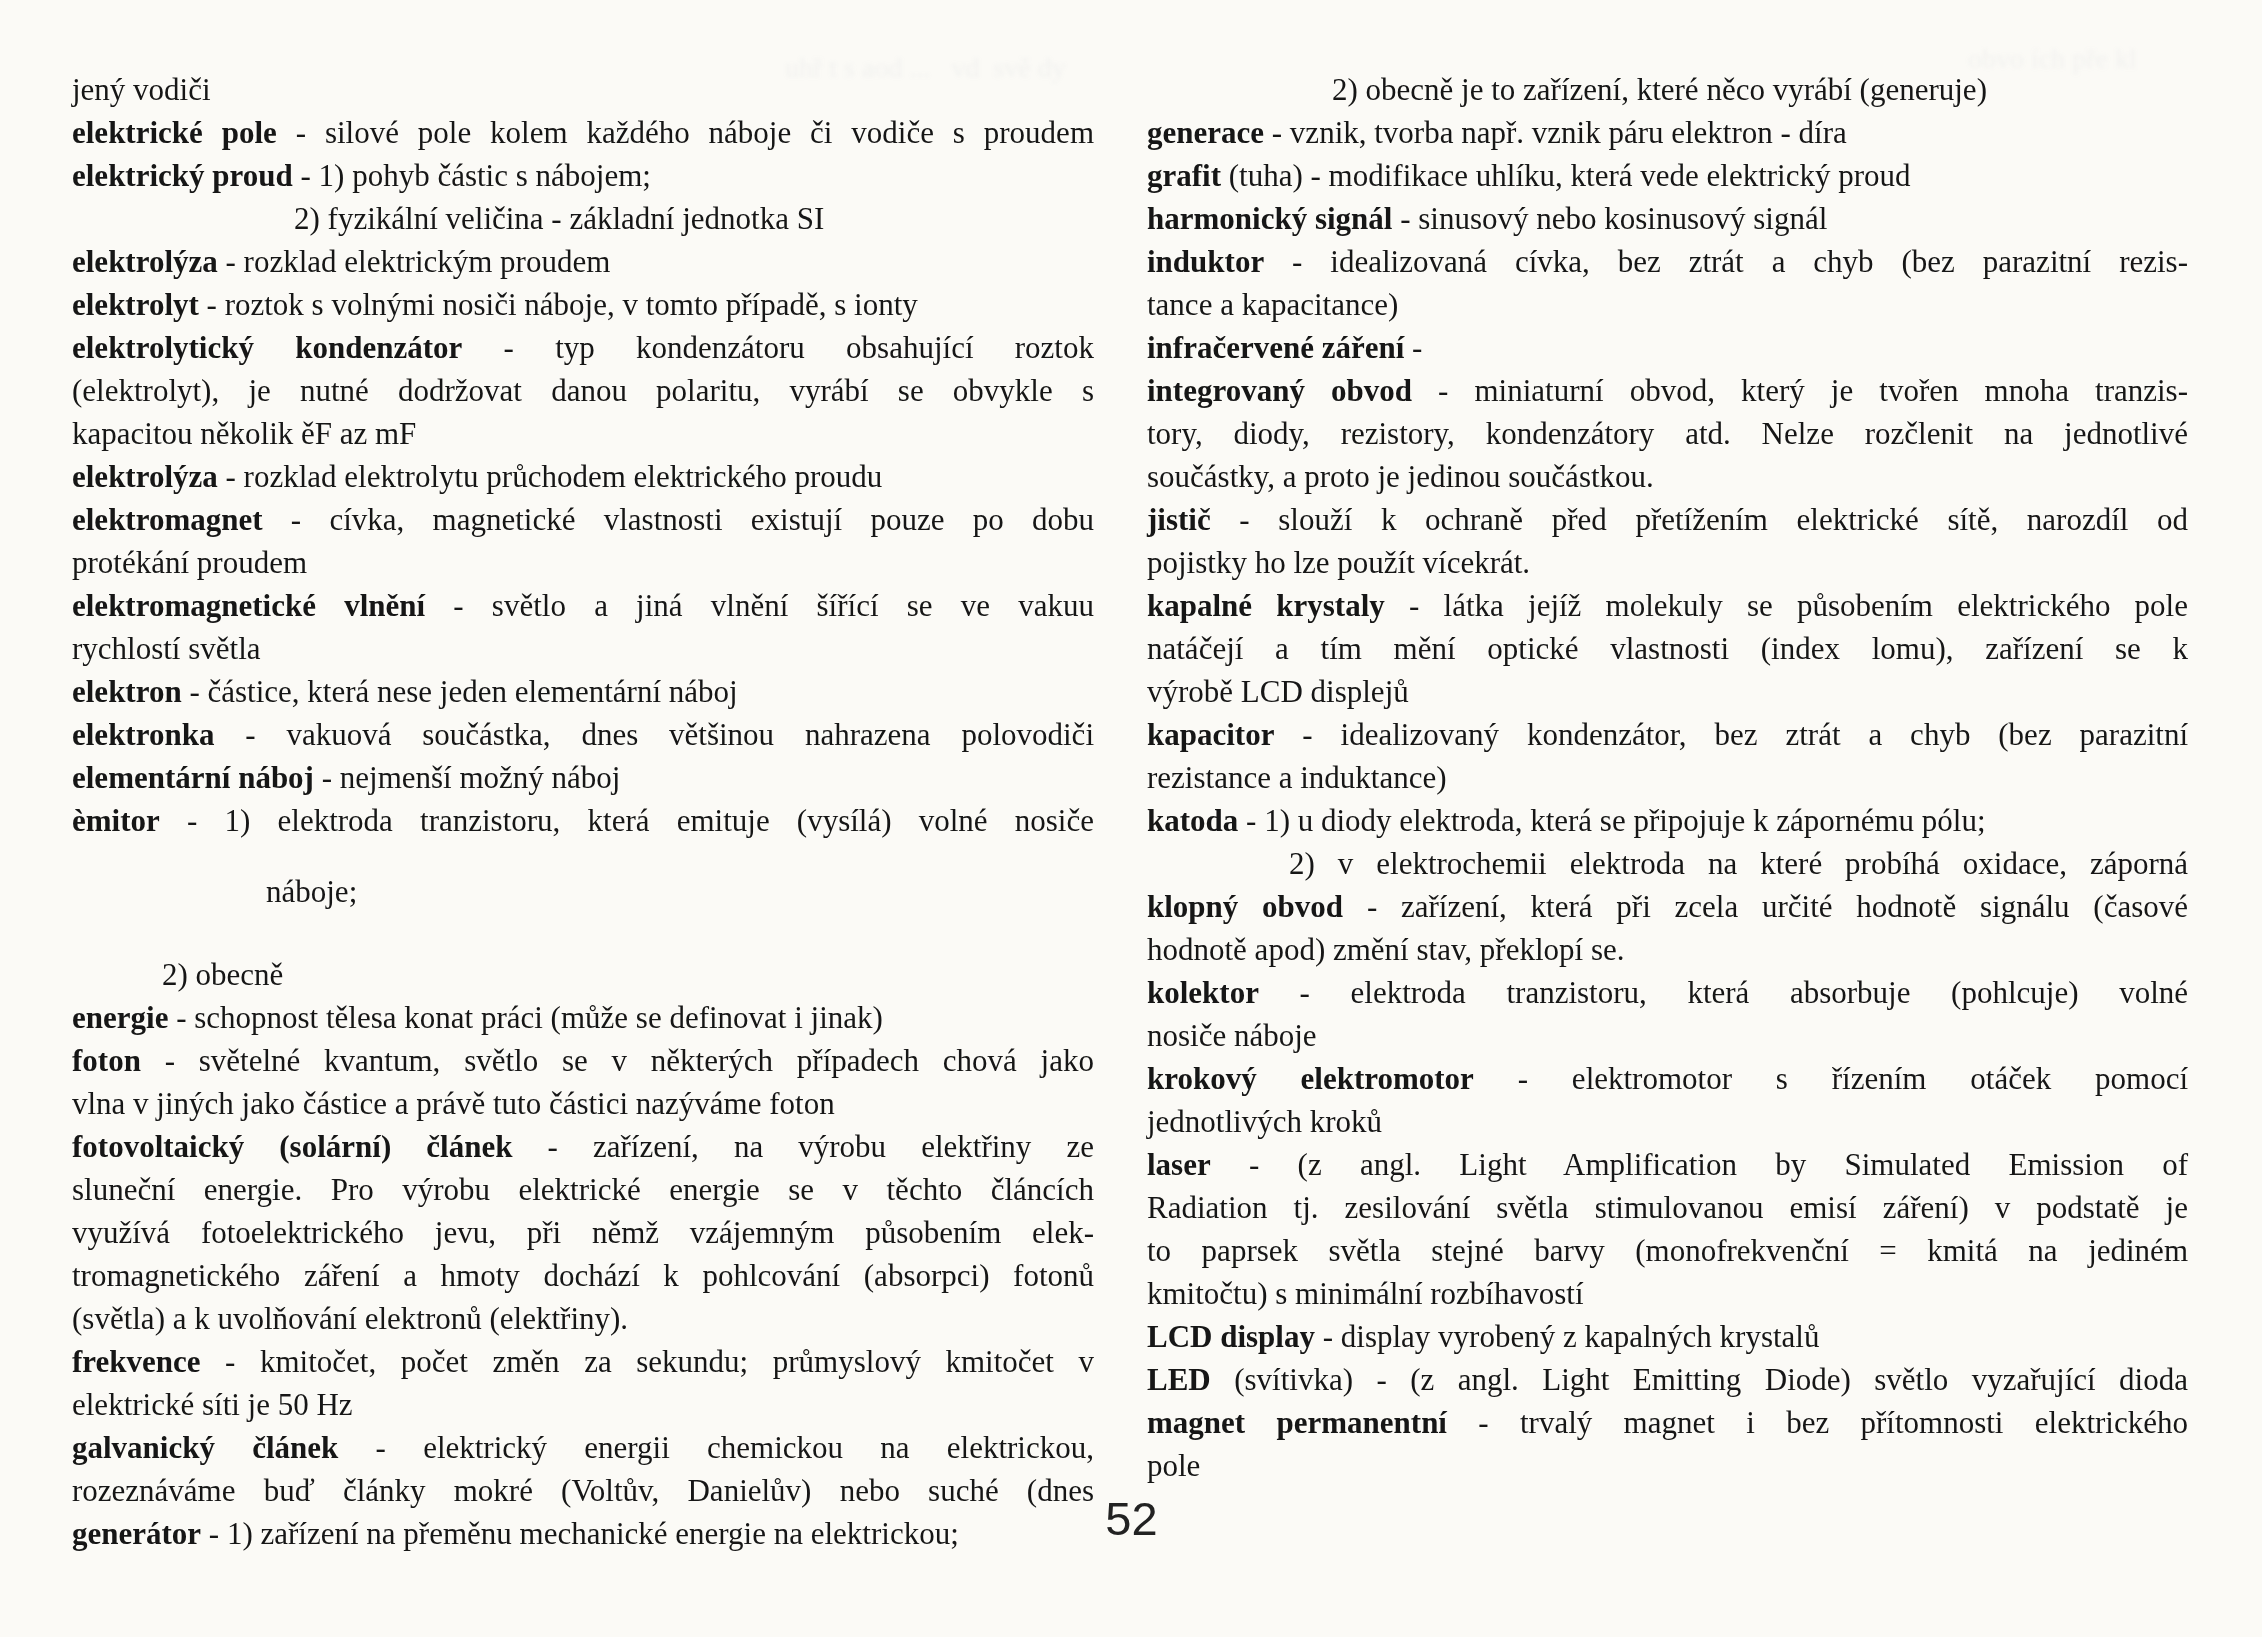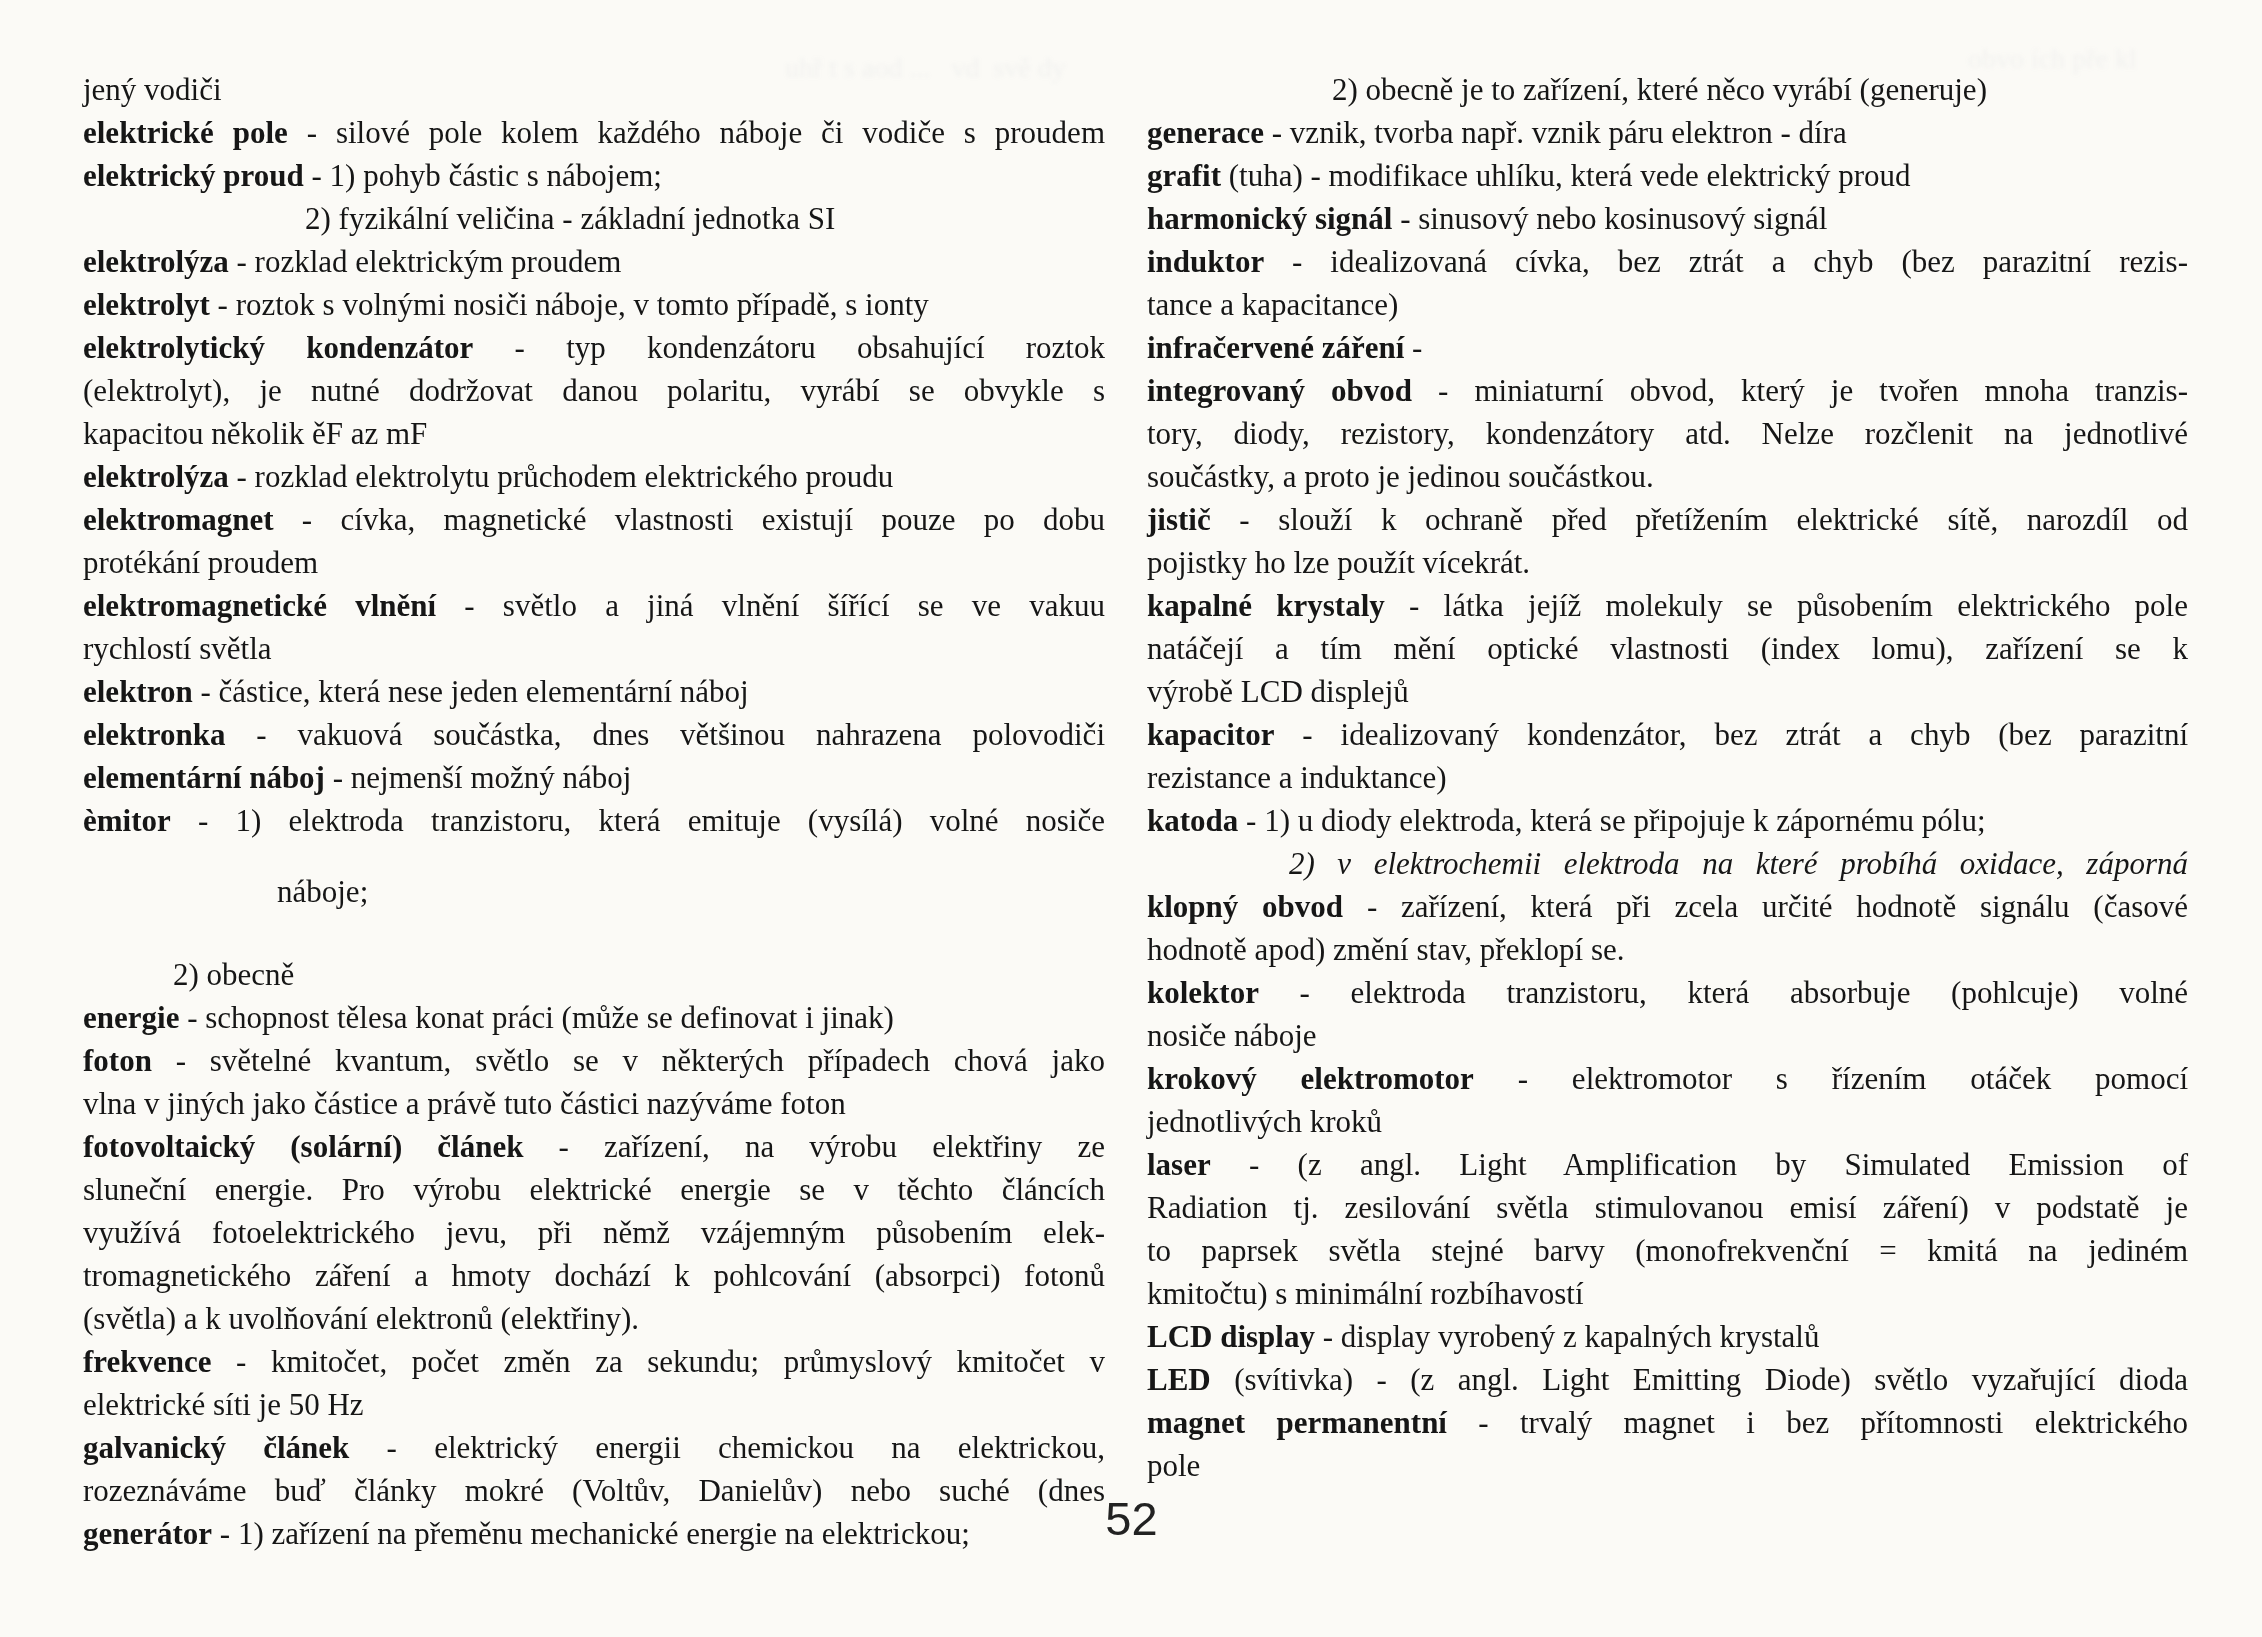--- a/index.html
+++ b/index.html
@@ -7,21 +7,21 @@
     width:2263px;height:1637px;
     background:#fbfaf6;
     font-family:"Liberation Serif","DejaVu Serif",serif;
     color:#161616;
     position:relative;
     overflow:hidden;
     -webkit-font-smoothing:antialiased;
   }
   .page{position:absolute;inset:0;}
   .col{position:absolute;top:68px;}
-  .col-left{left:83px;width:1022px;}
+  .col-left{left:72px;width:1022px;}
   .col-right{left:1147px;width:1041px;}
   .line{
     height:43px;line-height:43px;
     font-size:31px;
     white-space:normal;
     overflow:visible;
   }
   .line.just{text-align:justify;text-align-last:justify;}
   .term{font-weight:bold;}
   .def{font-weight:normal;}
@@ -96,21 +96,21 @@
       <div class="line just"><span class="def">tory, diody, rezistory, kondenzátory atd. Nelze rozčlenit na jednotlivé</span></div>
       <div class="line"><span class="def">součástky, a proto je jedinou součástkou.</span></div>
       <div class="line just"><span class="term">jistič</span><span class="def"> - slouží k ochraně před přetížením elektrické sítě, narozdíl od</span></div>
       <div class="line"><span class="def">pojistky ho lze použít vícekrát.</span></div>
       <div class="line just"><span class="term">kapalné krystaly</span><span class="def"> - látka jejíž molekuly se působením elektrického pole</span></div>
       <div class="line just"><span class="def">natáčejí a tím mění optické vlastnosti (index lomu), zařízení se k</span></div>
       <div class="line"><span class="def">výrobě LCD displejů</span></div>
       <div class="line just"><span class="term">kapacitor</span><span class="def"> - idealizovaný kondenzátor, bez ztrát a chyb (bez parazitní</span></div>
       <div class="line"><span class="def">rezistance a induktance)</span></div>
       <div class="line"><span class="term">katoda</span><span class="def"> - 1) u diody elektroda, která se připojuje k zápornému pólu;</span></div>
-      <div class="line just" style="padding-left: 142px; font-style: italic;"><span class="def">2) v elektrochemii elektroda na které probíhá oxidace, záporná</span></div>
+      <div class="line just" style="padding-left: 142px;"><span class="def">2) v elektrochemii elektroda na které probíhá oxidace, záporná</span></div>
       <div class="line just"><span class="term">klopný obvod</span><span class="def"> - zařízení, která při zcela určité hodnotě signálu (časové</span></div>
       <div class="line"><span class="def">hodnotě apod) změní stav, překlopí se.</span></div>
       <div class="line just"><span class="term">kolektor</span><span class="def"> - elektroda tranzistoru, která absorbuje (pohlcuje) volné</span></div>
       <div class="line"><span class="def">nosiče náboje</span></div>
       <div class="line just"><span class="term">krokový elektromotor</span><span class="def"> - elektromotor s řízením otáček pomocí</span></div>
       <div class="line"><span class="def">jednotlivých kroků</span></div>
       <div class="line just"><span class="term">laser</span><span class="def"> - (z angl. Light Amplification by Simulated Emission of</span></div>
       <div class="line just"><span class="def">Radiation tj. zesilování světla stimulovanou emisí záření) v podstatě je</span></div>
       <div class="line just"><span class="def">to paprsek světla stejné barvy (monofrekvenční = kmitá na jediném</span></div>
       <div class="line"><span class="def">kmitočtu) s minimální rozbíhavostí</span></div>

